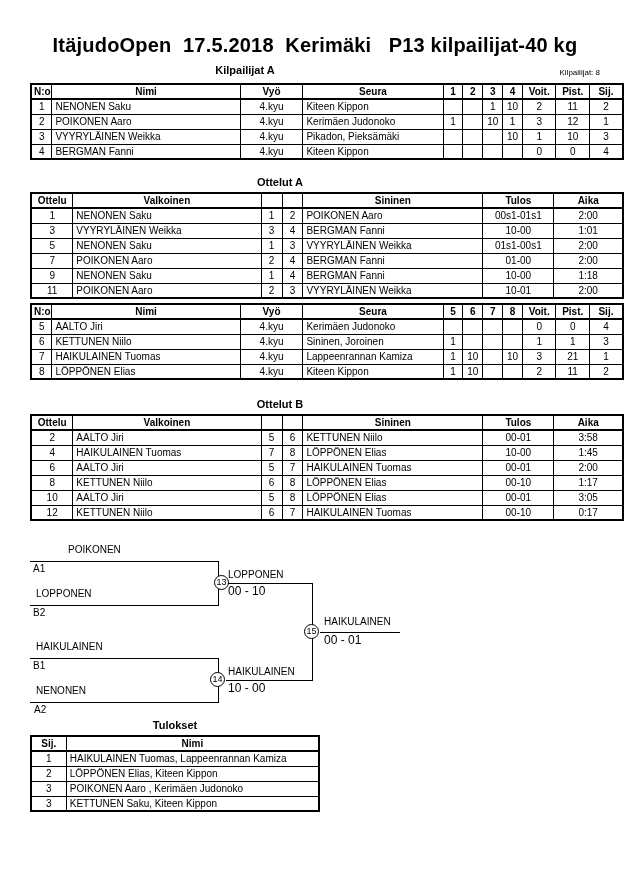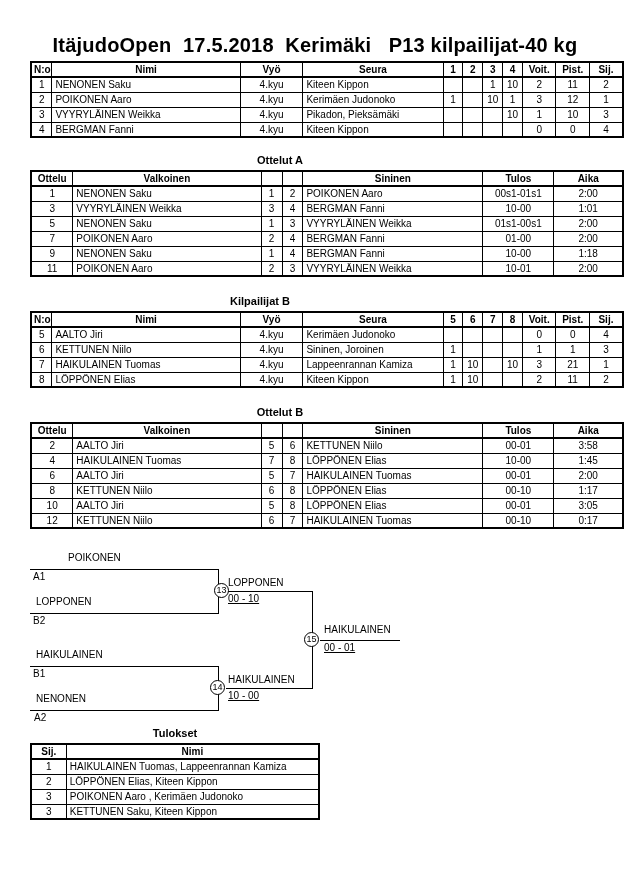--- a/index.html
+++ b/index.html
@@ -37,33 +37,37 @@
     white-space:nowrap; overflow:hidden;
   }
   td.al { text-align:left; }
   td.ac { text-align:center; }
 
   .bracket { position:relative; margin-top:14px; height:184px; font-size:10px; }
   .bl { position:absolute; height:1px; background:#000; }
   .bv { position:absolute; width:1px; background:#000; }
   .bname { position:absolute; line-height:11px; white-space:nowrap; }
   .bseed { position:absolute; line-height:11px; }
-  .bscore { position:absolute; font-size:10px; line-height:10px; white-space:nowrap;text-decoration:underline; }
+  .bscore { position:absolute; font-size:12px; line-height:10px; white-space:nowrap; }
   .node {
     position:absolute; width:15px; height:15px; border:1px solid #000; border-radius:50%;
     background:#fff; font-size:9px; line-height:13px; text-align:center; z-index:2;
   }
 </style>
 </head>
 <body>
 
 <div class="page">
 
   <h1 class="title">ItäjudoOpen  17.5.2018  Kerimäki   P13 kilpailijat-40 kg</h1>
 
+  <div class="subhead">
+    <div class="sec-title h-a">Kilpailijat A</div>
+    <div class="count">Kilpailijat: 8</div>
+  </div>
   <table class="grid main">
       <colgroup>
         <col style="width: 20px;">
         <col style="width: 180px;">
         <col style="width: 60px;">
         <col style="width: 134px;">
         <col style="width: 19px;">
         <col style="width: 19px;">
         <col style="width: 19px;">
         <col style="width: 19px;">
@@ -215,21 +219,20 @@
           <td class="al">POIKONEN Aaro</td>
           <td class="ac">2</td>
           <td class="ac">3</td>
           <td class="al">VYYRYLÄINEN Weikka</td>
           <td class="ac">10-01</td>
           <td class="ac">2:00</td>
         </tr>
       </tbody>
     </table>
 
-  <div class="sec-title h-b">Kilpailijat B</div>
   <table class="grid main">
       <colgroup>
         <col style="width: 20px;">
         <col style="width: 180px;">
         <col style="width: 60px;">
         <col style="width: 134px;">
         <col style="width: 19px;">
         <col style="width: 19px;">
         <col style="width: 19px;">
         <col style="width: 19px;">

